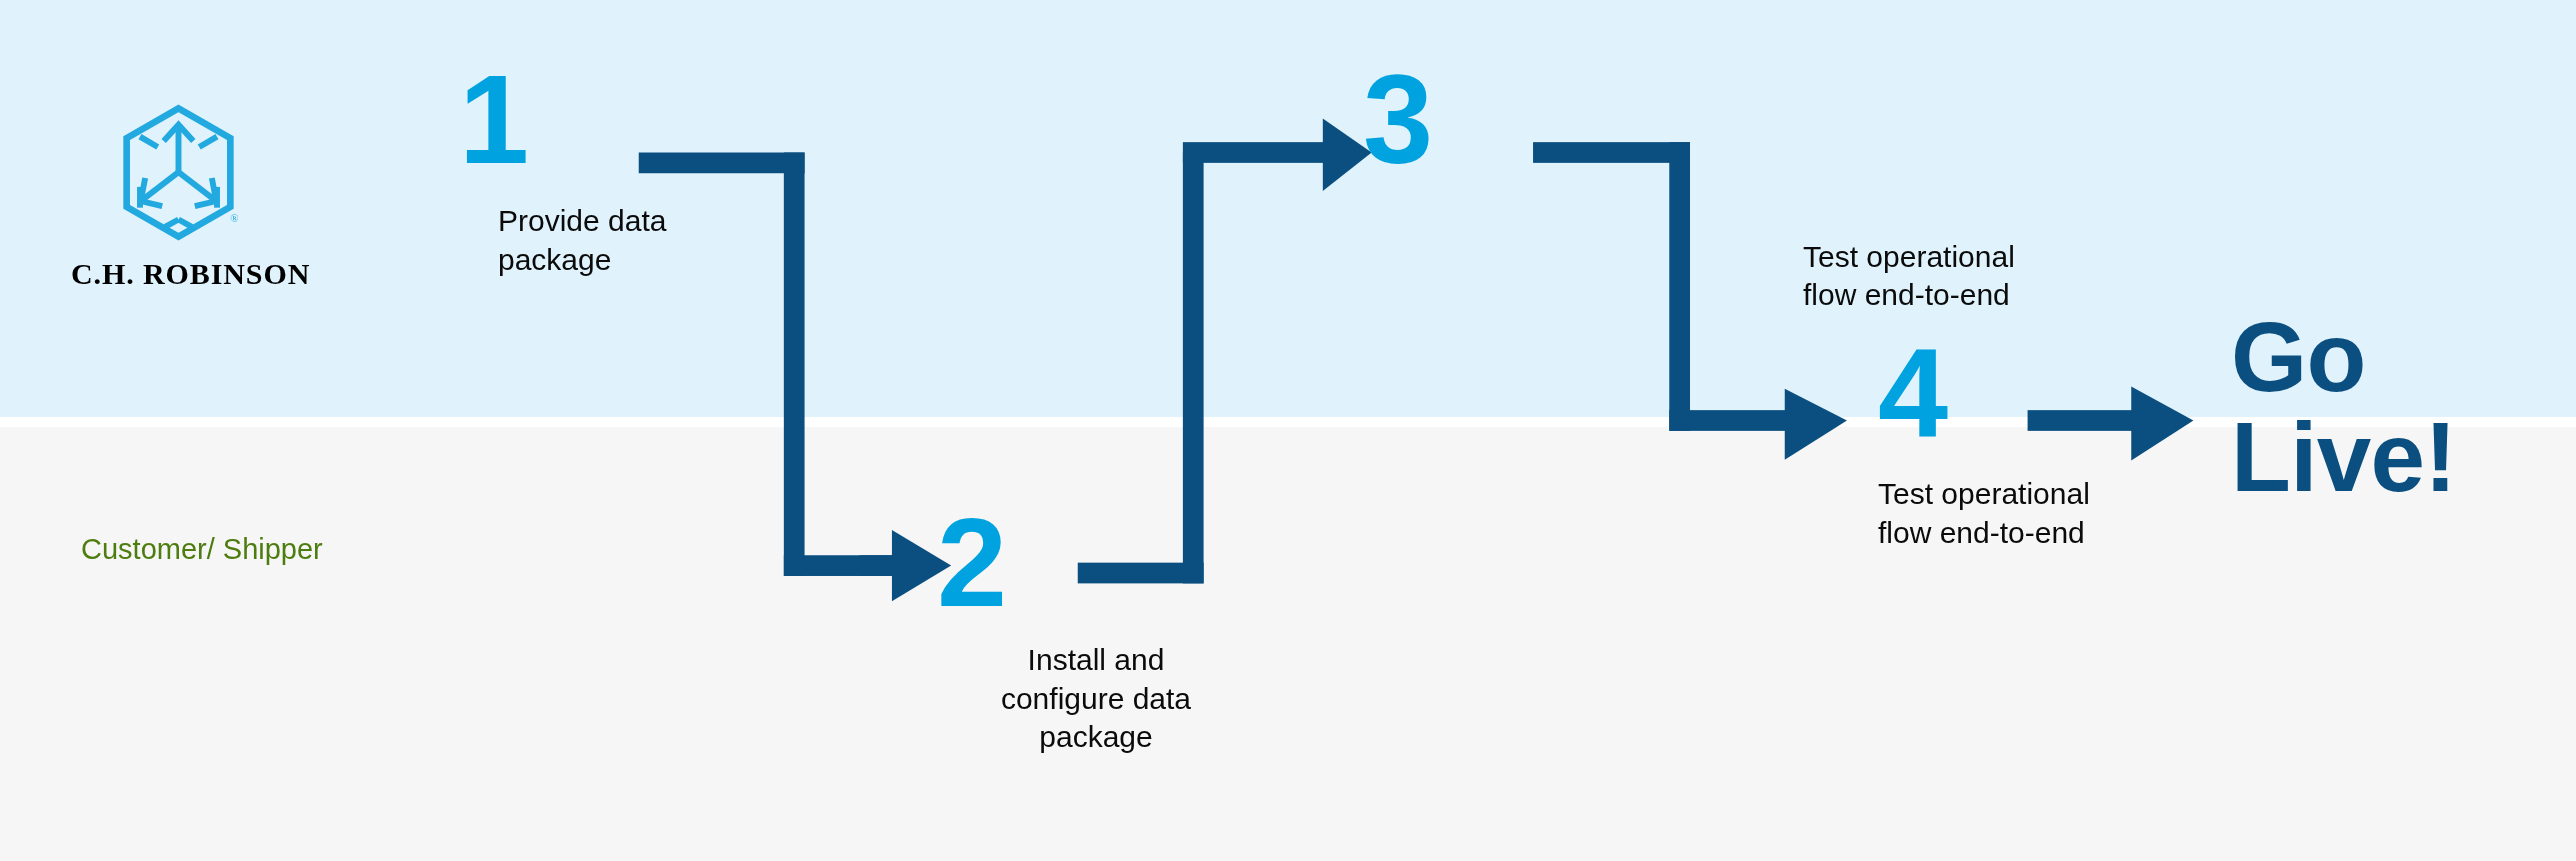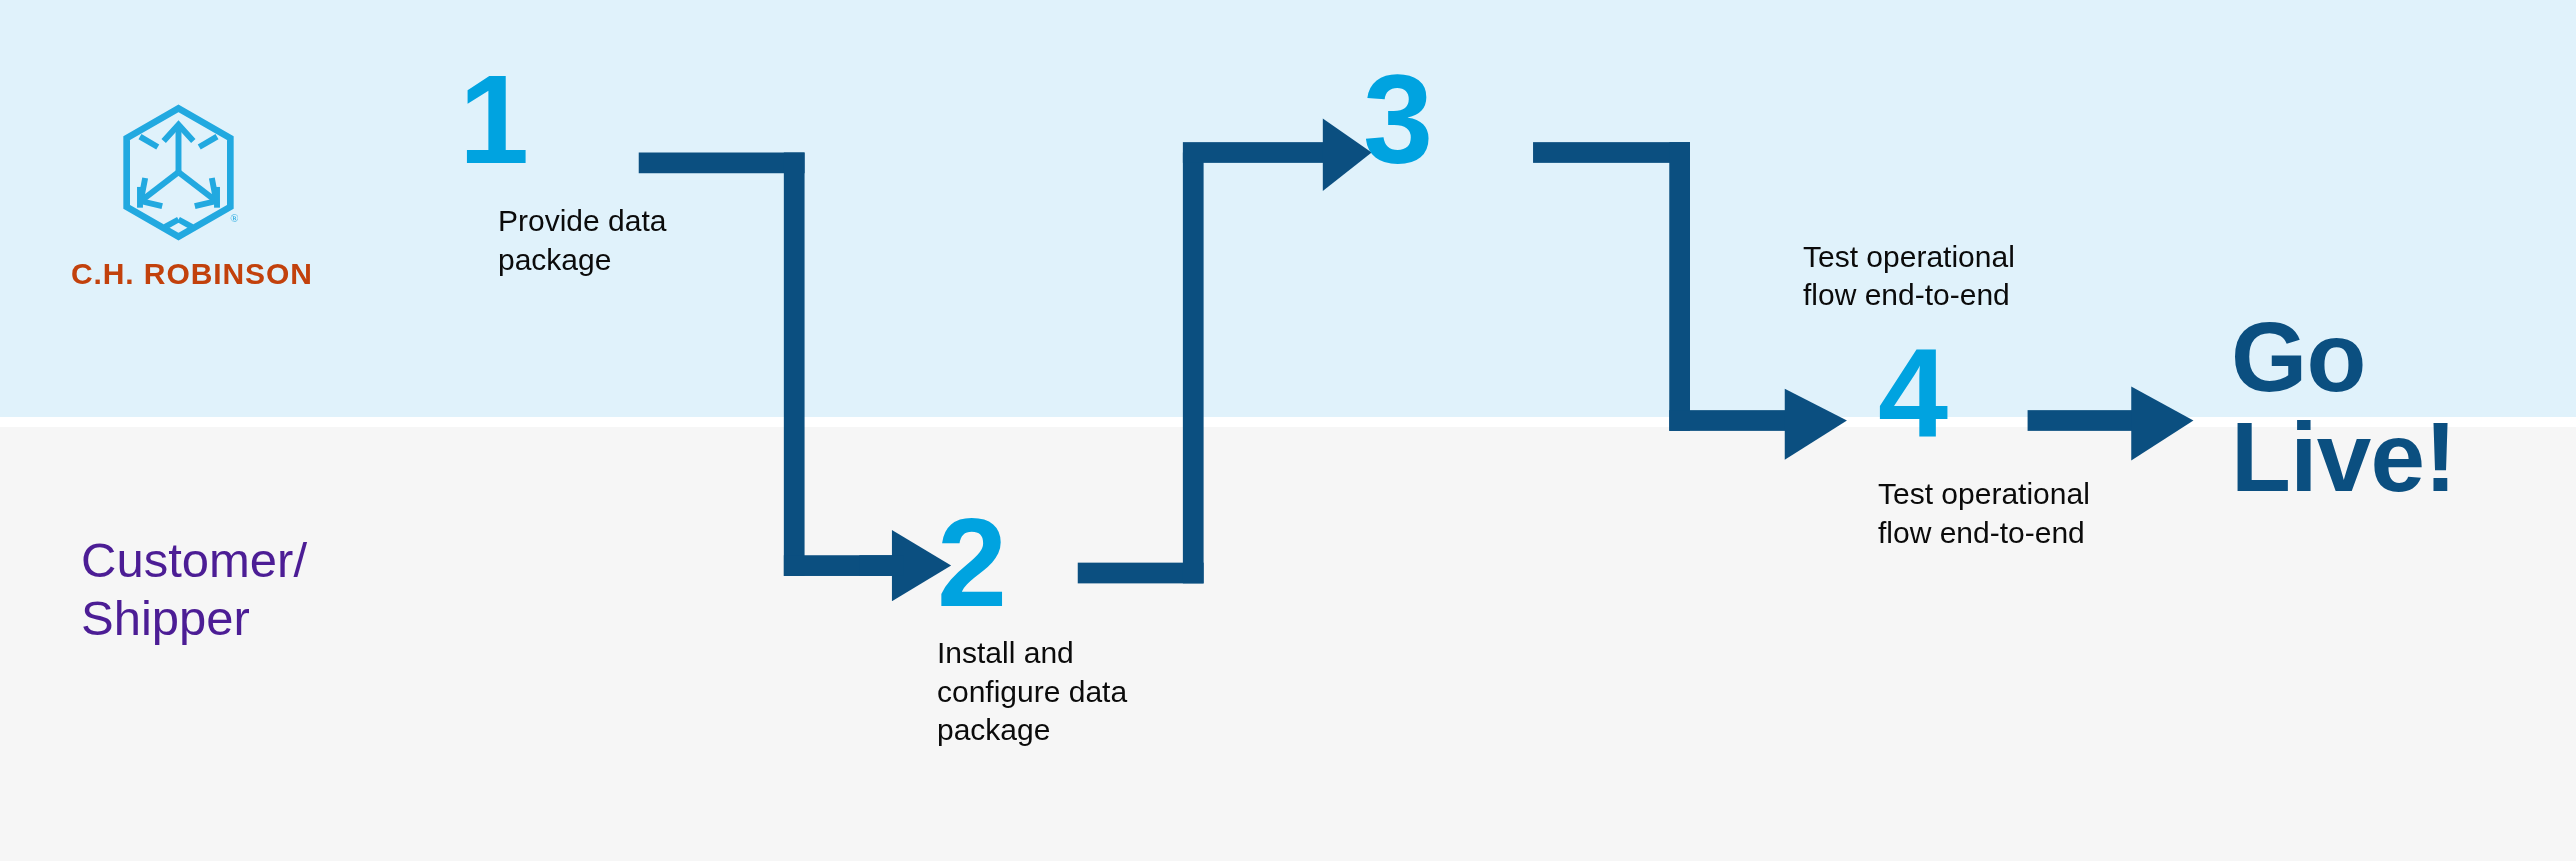--- a/index.html
+++ b/index.html
@@ -56,37 +56,37 @@
     top: 104px;
     width: 215px;
     text-align: center;
   }
   .brand-mark {
     display: block;
     margin: 0 auto;
   }
   .brand-word {
     margin-top: 16.3px;
-    font-family: Liberation Sans, sans-serif;
+    font-family: Liberation Serif, serif;
     font-weight: bold;
     font-size: 30px;
     letter-spacing: 0.9px;
-    color: #c2410c;
+    color: #000000;
     white-space: nowrap;
   }
 
   
   .lane-label {
     position: absolute;
     left: 81px;
     top: 532px;
     width: 318px;
-    font-size: 49px;
+    font-size: 29px;
     line-height: 1.18;
-    color: #4c1d95;
+    color: #4d7c0f;
     font-weight: 400;
   }
 
   
   .step {
     position: absolute;
   }
   .step-num {
     font-size: 126px;
     line-height: 0.82;
@@ -99,21 +99,21 @@
     line-height: 1.28;
     color: #0b0b0b;
     font-weight: 400;
     white-space: pre-line;
   }
 
   #step1 { left: 459px; top: 68px; width: 311px; }
   #step1 .step-text { margin-top: 31px; margin-left: 39px; }
 
   #step2 { left: 937px; top: 511px; width: 318px; }
-  #step2 .step-text { margin-top: 20px; }
+  #step2 .step-text { margin-top: 27px; text-align: center; }
 
   #step3 { left: 1363px; top: 68px; width: 318px; }
   #step3 .step-text { margin-top: 31px; }
 
   #step4 { left: 1878px; top: 342px; width: 296px; }
   #step4 .step-text { margin-top: 30px; }
 
   
   #step4-uplabel {
     position: absolute;

